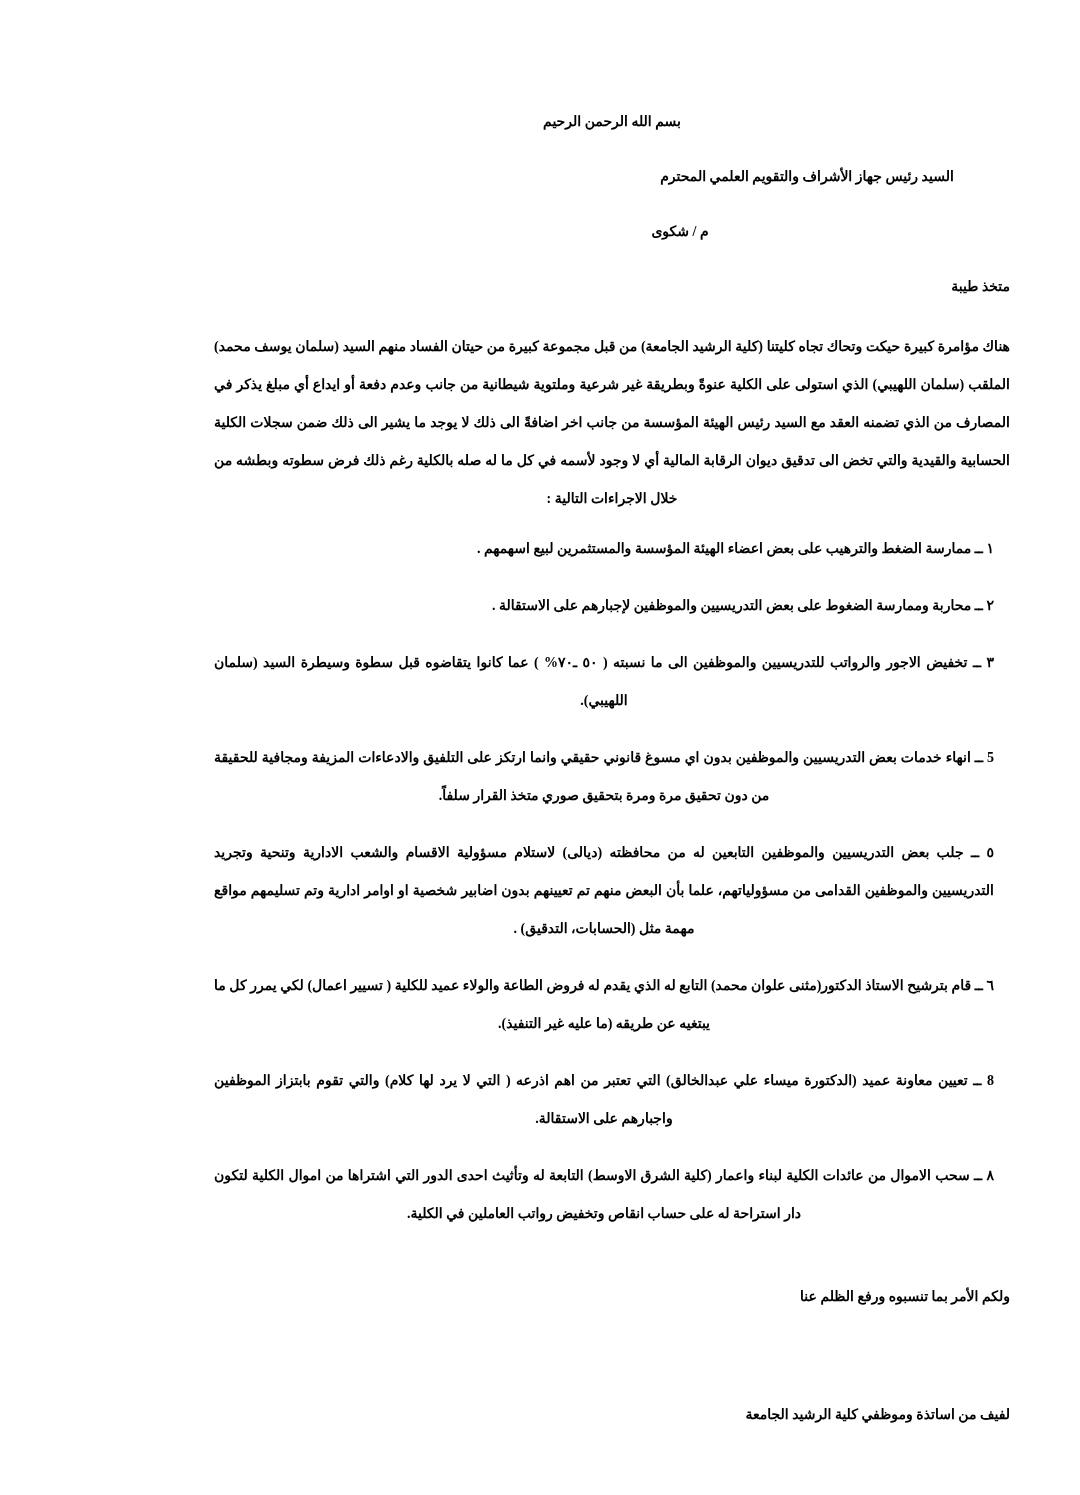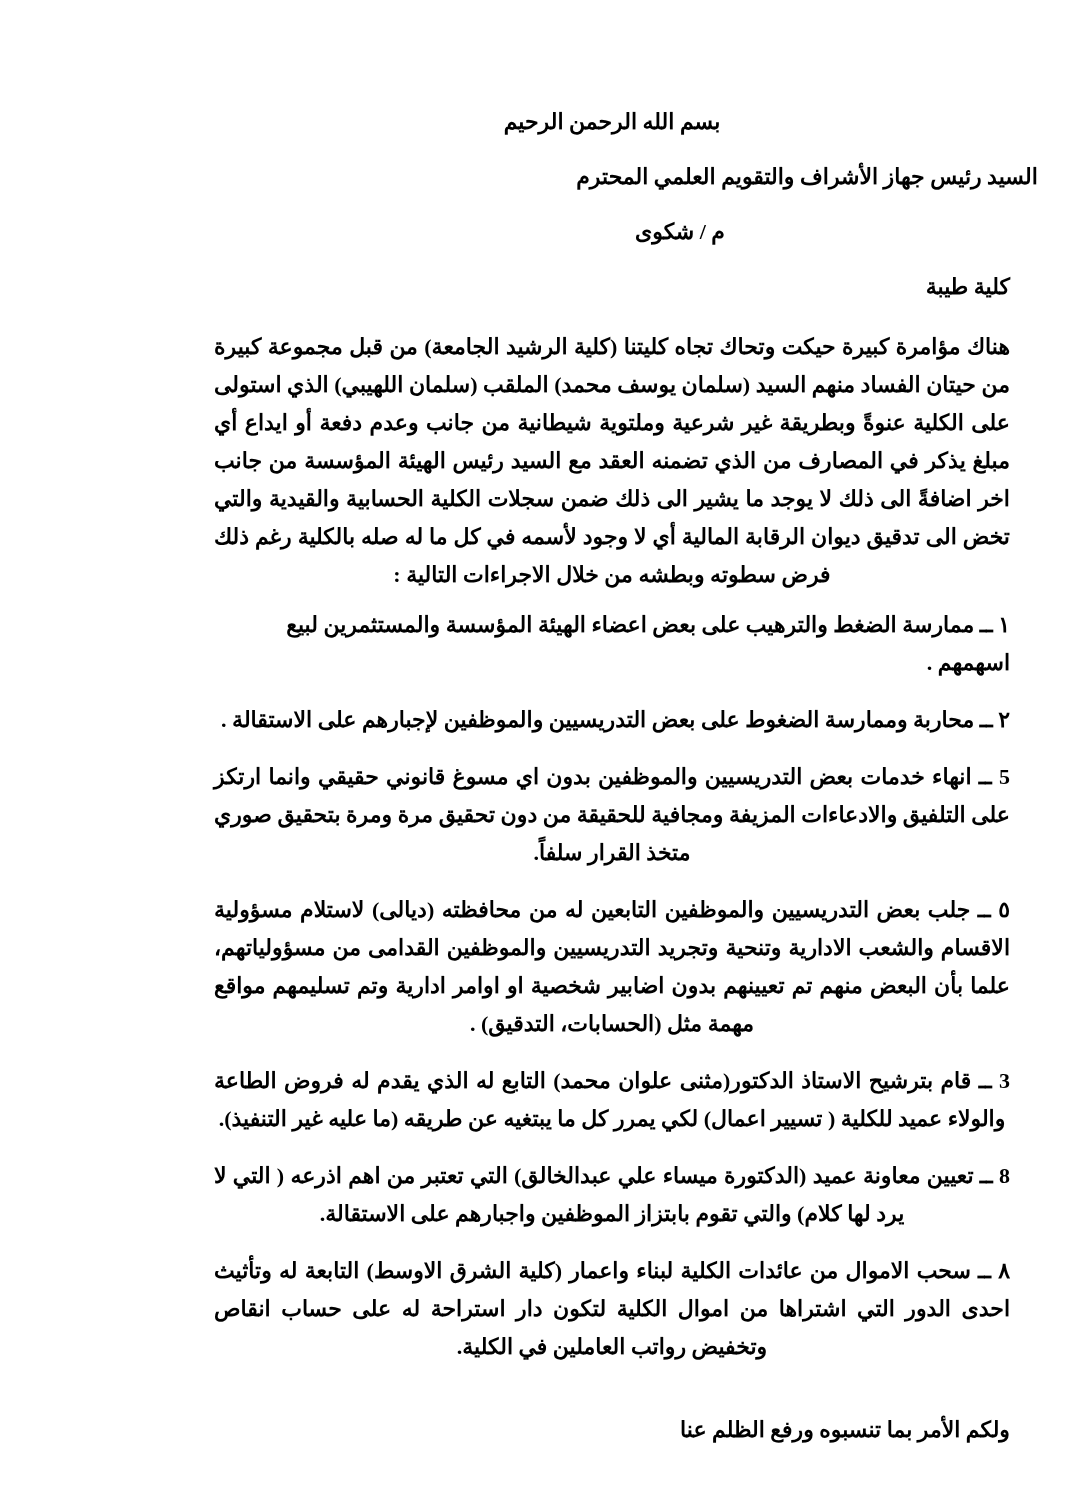--- a/index.html
+++ b/index.html
@@ -14,41 +14,41 @@
     font-family: "Liberation Serif", "DejaVu Serif", serif;
   }
   .page {
     direction: rtl;
     box-sizing: border-box;
     width: 936px;
     height: 1495px;
     padding: 103px 70px 40px 70px;
     color: #000000;
     font-weight: bold;
-    font-size: 22px;
+    font-size: 14px;
     line-height: 38px;
   }
   .hline {
     text-align: center;
     margin: 0 0 17px 0;
     white-space: nowrap;
   }
   .shift-addressee { transform: translateX(195px); }
   .shift-subject   { transform: translateX(68px); }
   .greeting {
     text-align: right;
     margin: 0 0 22px 0;
   }
   .para {
     margin: 8px 0 12px 0;
     text-align: justify;
     text-align-last: center;
   }
   .item {
-    margin: 0 0 19px 0;
+    margin: 0 16px 19px 0;
     text-align: justify;
     text-align-last: center;
   }
   .item.single-line {
     text-align: right;
     text-align-last: right;
   }
   .closing {
     margin: 45px 0 0 0;
   }
@@ -63,34 +63,35 @@
 <body>
 
 <div class="page">
 
   <div class="hline">بسم الله الرحمن الرحيم</div>
 
   <div class="hline shift-addressee">السيد رئيس جهاز الأشراف والتقويم العلمي المحترم</div>
 
   <div class="hline shift-subject">م / شكوى</div>
 
-  <div class="greeting">كلية طيبة</div>
+  <div class="greeting">متخذ طيبة</div>
 
   <p class="para">هناك مؤامرة كبيرة حيكت وتحاك تجاه كليتنا (كلية الرشيد الجامعة) من قبل مجموعة كبيرة من حيتان الفساد منهم السيد (سلمان يوسف محمد) الملقب (سلمان اللهيبي) الذي استولى على الكلية عنوةً وبطريقة غير شرعية وملتوية شيطانية من جانب وعدم دفعة أو ايداع أي مبلغ يذكر في المصارف من الذي تضمنه العقد مع السيد رئيس الهيئة المؤسسة من جانب اخر اضافةً الى ذلك لا يوجد ما يشير الى ذلك ضمن سجلات الكلية الحسابية والقيدية والتي تخض الى تدقيق ديوان الرقابة المالية أي لا وجود لأسمه في كل ما له صله بالكلية رغم ذلك فرض سطوته وبطشه من خلال الاجراءات التالية :</p>
 
   <p class="item single-line">١ ــ ممارسة الضغط والترهيب على بعض اعضاء الهيئة المؤسسة والمستثمرين لبيع اسهمهم .</p>
 
   <p class="item single-line">٢ ــ محاربة وممارسة الضغوط على بعض التدريسيين والموظفين لإجبارهم على الاستقالة .</p>
 
+  <p class="item">٣ ــ تخفيض الاجور والرواتب للتدريسيين والموظفين الى ما نسبته ( ٥٠ ـ٧٠% ) عما كانوا يتقاضوه قبل سطوة وسيطرة السيد (سلمان اللهيبي).</p>
 
   <p class="item">5 ــ انهاء خدمات بعض التدريسيين والموظفين بدون اي مسوغ قانوني حقيقي وانما ارتكز على التلفيق والادعاءات المزيفة ومجافية للحقيقة من دون تحقيق مرة ومرة بتحقيق صوري متخذ القرار سلفاً.</p>
 
   <p class="item">٥ ــ جلب بعض التدريسيين والموظفين التابعين له من محافظته (ديالى) لاستلام مسؤولية الاقسام والشعب الادارية وتنحية وتجريد التدريسيين والموظفين القدامى من مسؤولياتهم، علما بأن البعض منهم تم تعيينهم بدون اضابير شخصية او اوامر ادارية وتم تسليمهم مواقع مهمة مثل (الحسابات، التدقيق) .</p>
 
-  <p class="item">3 ــ قام بترشيح الاستاذ الدكتور(مثنى علوان محمد) التابع له الذي يقدم له فروض الطاعة والولاء عميد للكلية ( تسيير اعمال) لكي يمرر كل ما يبتغيه عن طريقه (ما عليه غير التنفيذ).</p>
+  <p class="item">٦ ــ قام بترشيح الاستاذ الدكتور(مثنى علوان محمد) التابع له الذي يقدم له فروض الطاعة والولاء عميد للكلية ( تسيير اعمال) لكي يمرر كل ما يبتغيه عن طريقه (ما عليه غير التنفيذ).</p>
 
   <p class="item">8 ــ تعيين معاونة عميد (الدكتورة ميساء علي عبدالخالق) التي تعتبر من اهم اذرعه ( التي لا يرد لها كلام) والتي تقوم بابتزاز الموظفين واجبارهم على الاستقالة.</p>
 
   <p class="item">٨ ــ سحب الاموال من عائدات الكلية لبناء واعمار (كلية الشرق الاوسط) التابعة له وتأثيث احدى الدور التي اشتراها من اموال الكلية لتكون دار استراحة له على حساب انقاص وتخفيض رواتب العاملين في الكلية.</p>
 
   <div class="closing">ولكم الأمر بما تنسبوه ورفع الظلم عنا</div>
 
   <div class="signature">لفيف من اساتذة وموظفي كلية الرشيد الجامعة</div>
 
 </div>

